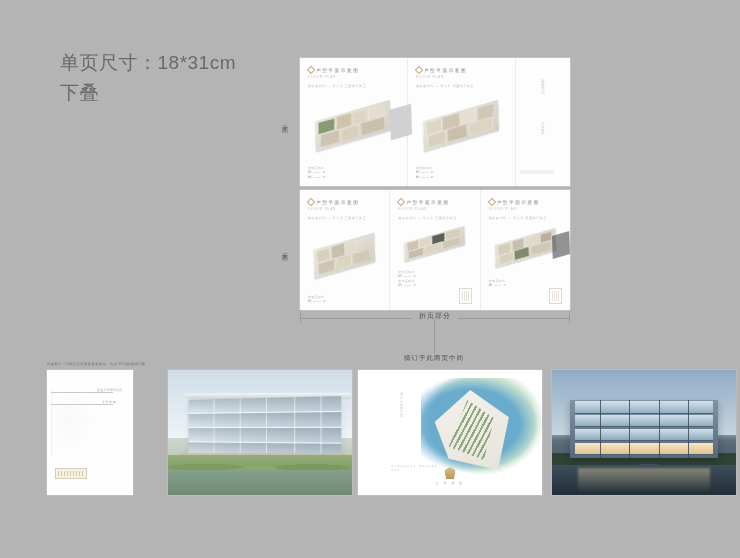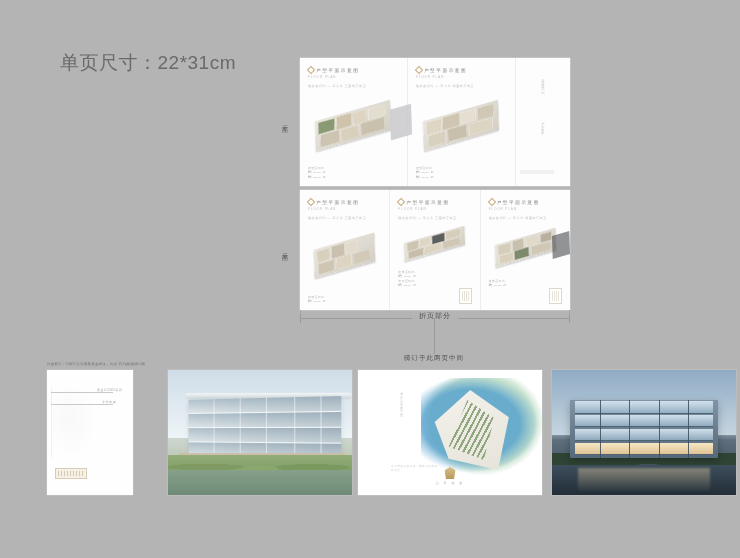--- a/index.html
+++ b/index.html
@@ -288,21 +288,22 @@
     background:radial-gradient(ellipse at 6% 60%,#2f4434 0 40%,transparent 42%),
                radial-gradient(ellipse at 95% 58%,#2f4434 0 40%,transparent 42%);
   }
 </style>
 </head>
 <body>
 
 <div class="board">
 
   <div class="spec-heading">
-    <span>单页尺寸：22*31cm</span>
+    <span>单页尺寸：18*31cm</span>
+    <span class="l2">下叠</span>
   </div>
 
   <div class="spread" id="spread-front">
     <div class="side-label">正面</div>
     <div class="pages">
 
       <div class="pcell">
         <div class="ph-row">
           <span class="ph-mark"></span>
           <span class="ph-title">户型平面示意图</span>

